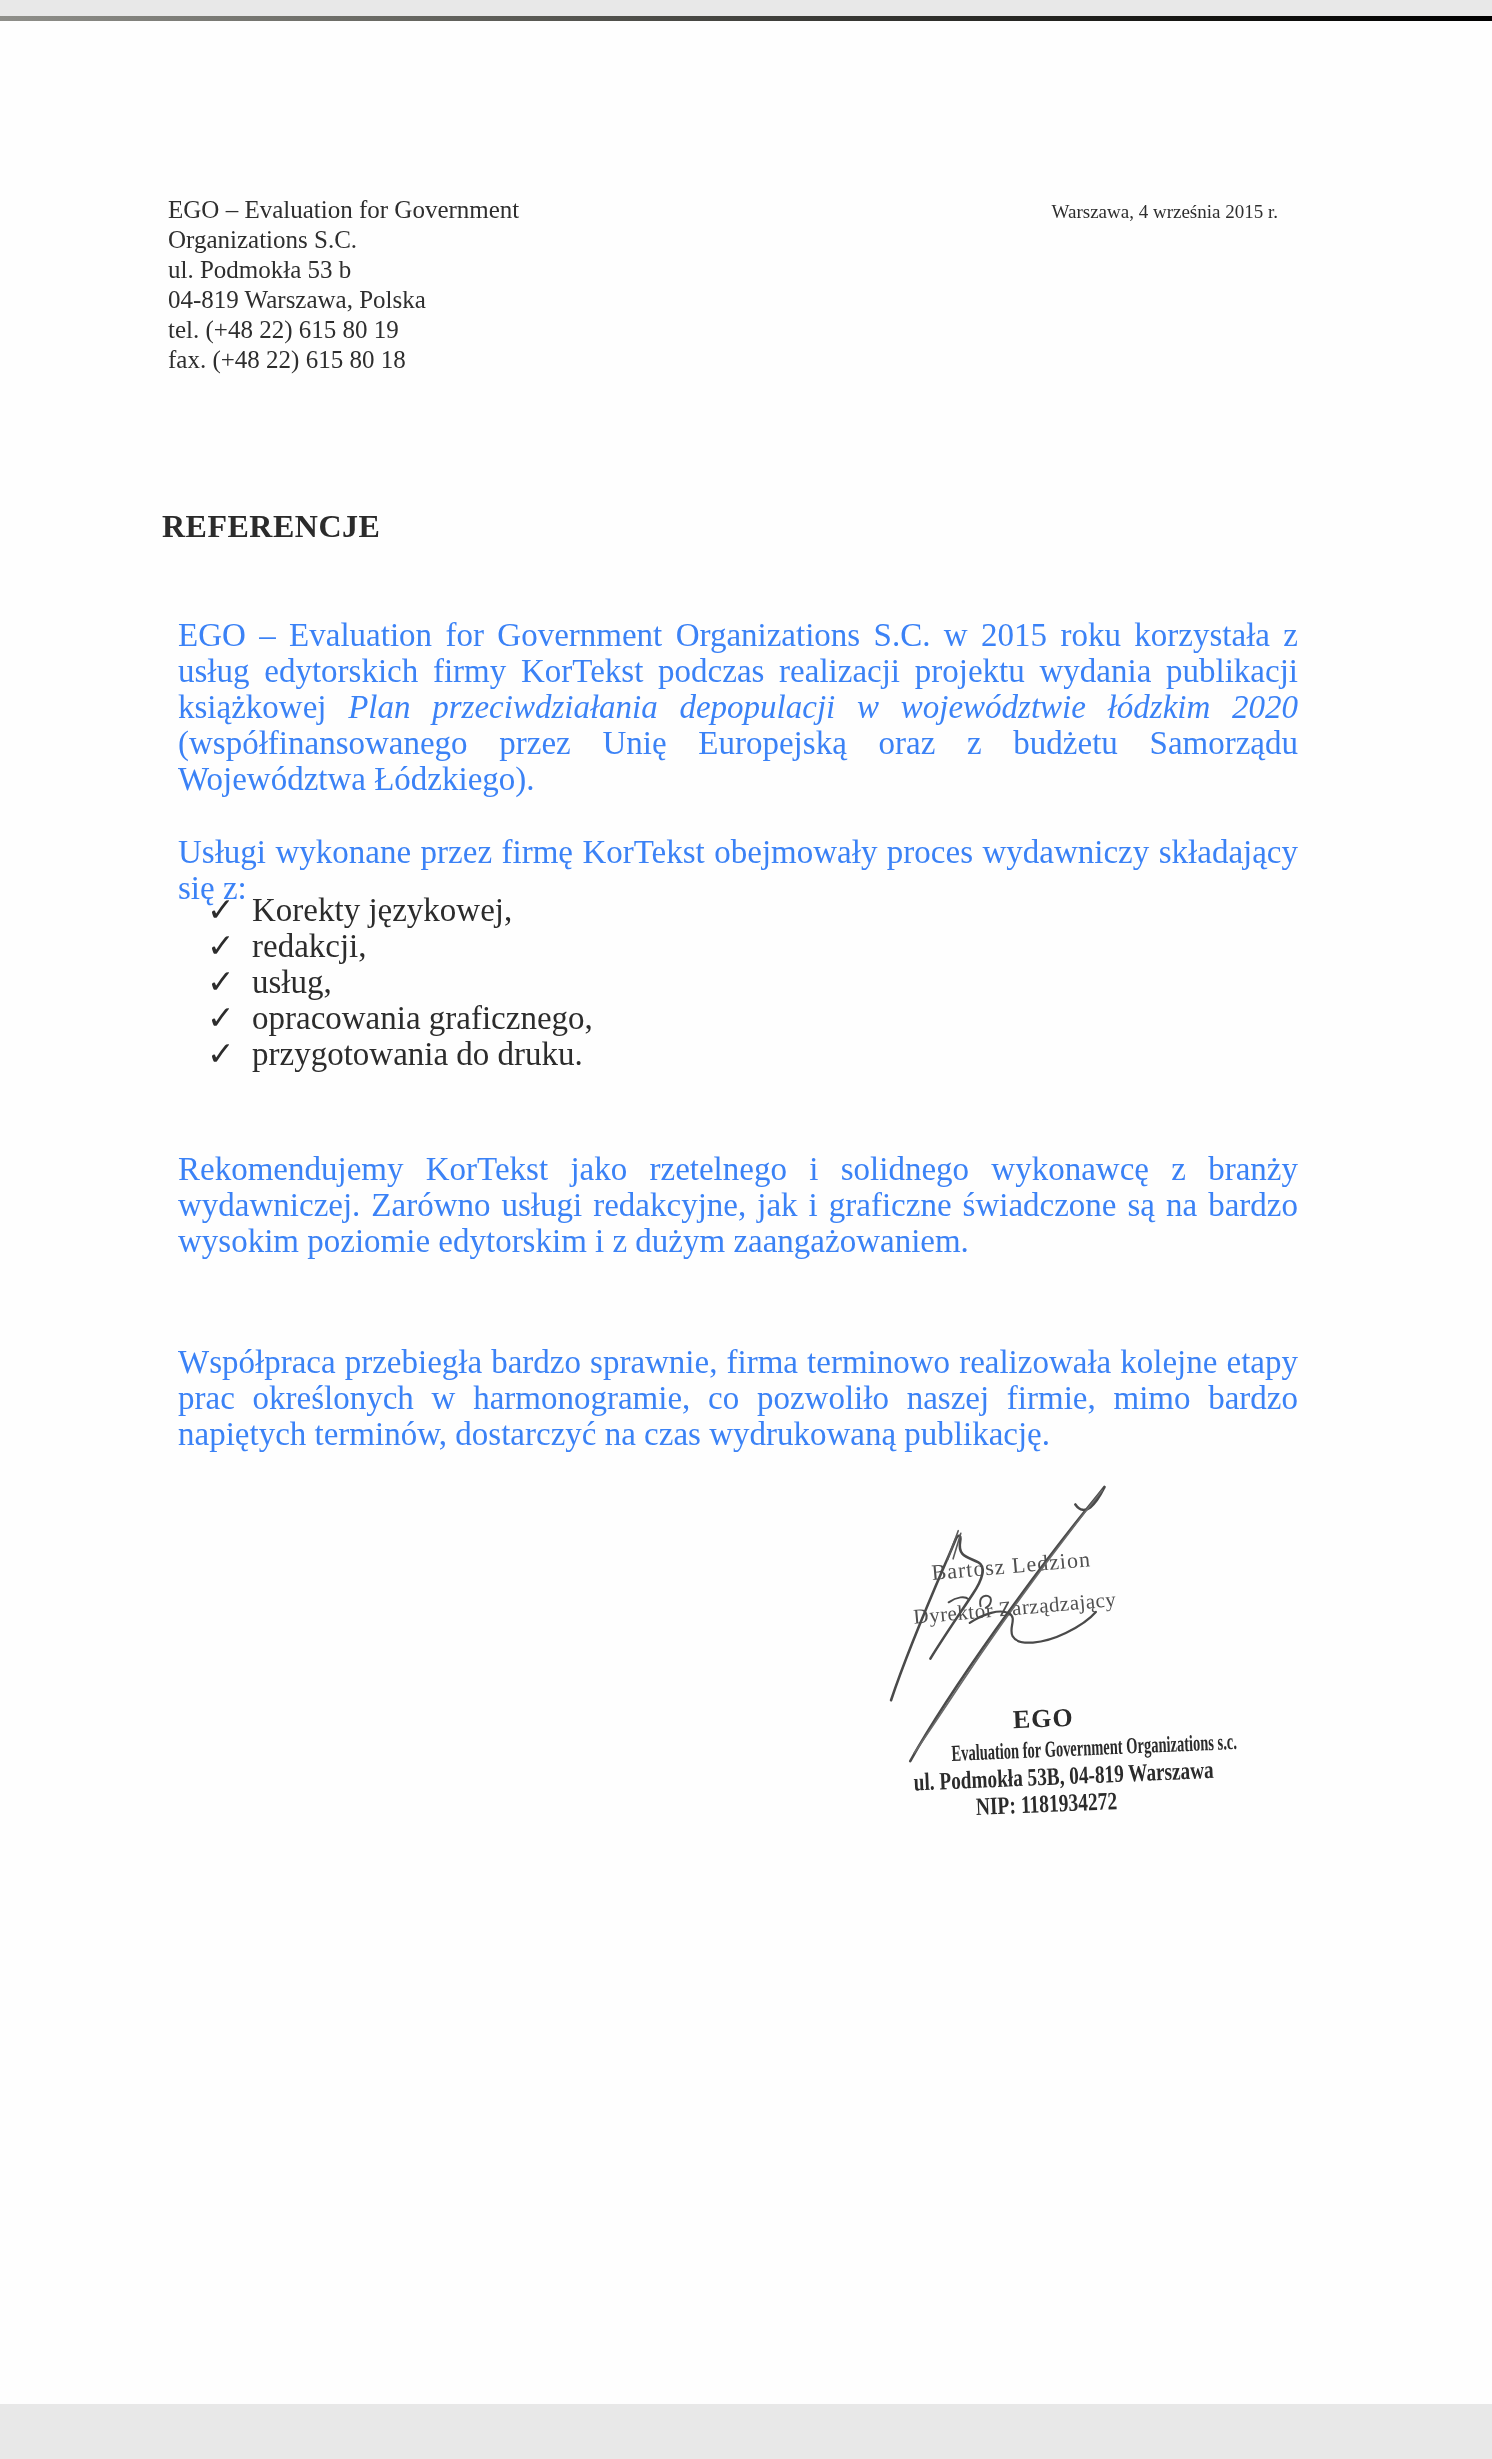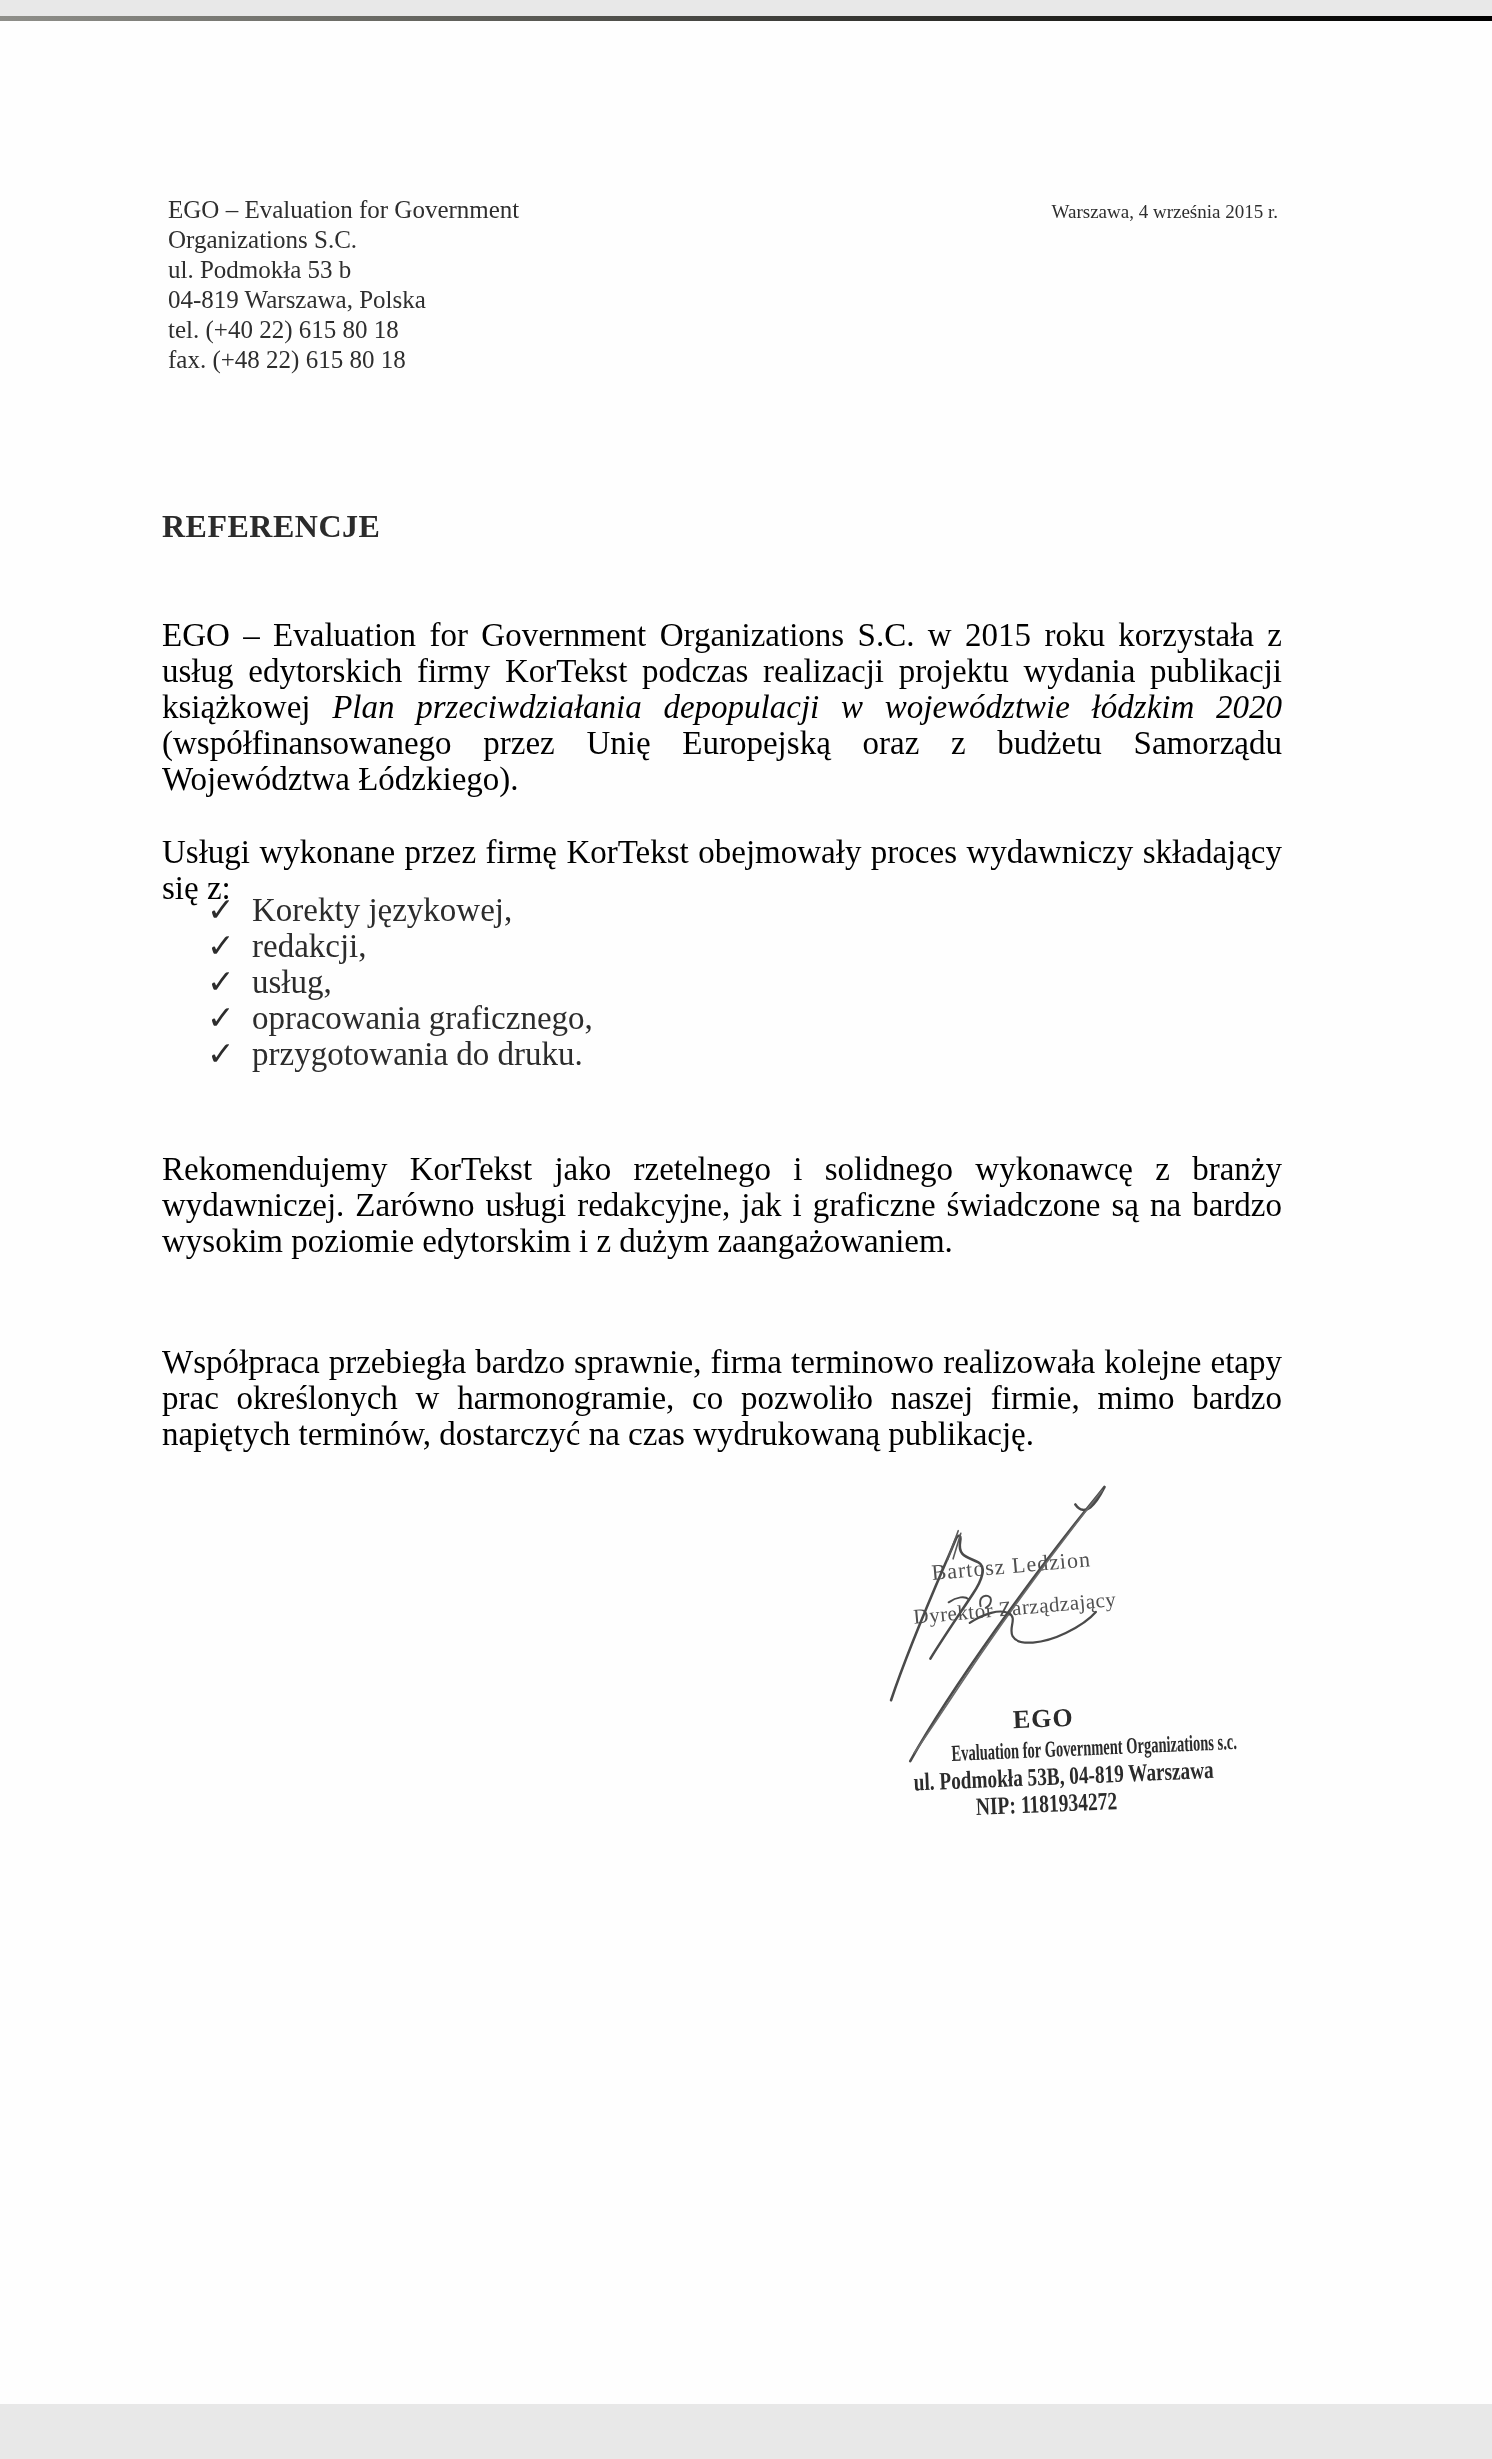--- a/index.html
+++ b/index.html
@@ -24,23 +24,23 @@
   .dateline {
     position: absolute; top: 181px; right: 215px;
     font-size: 19px; line-height: 30px; white-space: nowrap;
   }
   .doc-title {
     position: absolute; left: 162px; top: 492px; width: 1120px;
     font-size: 32px; font-weight: bold;
     letter-spacing: 0.5px; color: #2b2b2b;
   }
   .para {
-    position: absolute; left: 162px; width: 1120px;
+    position: absolute; left: 178px; width: 1120px;
     font-size: 33px; line-height: 36px;
-    text-align: justify; color: #000000;
+    text-align: justify; color: #3b82f6;
   }
   .p1 { top: 601px; }
   .p2 { top: 818px; }
   .p3 { top: 1135px; }
   .p4 { top: 1328px; }
   .para .italic-seg { font-style: italic; }
   .checklist {
     position: absolute; left: 207px; top: 876px;
     font-size: 33px; line-height: 36px; color: #2c2c2c;
   }
@@ -75,21 +75,21 @@
 
 <div class="page">
 
   <div class="scan-edge-top"></div>
 
   <div class="letterhead">
     <div>EGO – Evaluation for Government</div>
     <div>Organizations S.C.</div>
     <div>ul. Podmokła 53 b</div>
     <div>04-819 Warszawa, Polska</div>
-    <div>tel. (+40 22) 615 80 18</div>
+    <div>tel. (+48 22) 615 80 19</div>
     <div>fax. (+48 22) 615 80 18</div>
   </div>
 
   <div class="dateline">Warszawa, 4 września 2015 r.</div>
 
   <div class="doc-title">REFERENCJE</div>
 
   <div class="para p1"><span>EGO – Evaluation for Government Organizations S.C. w 2015 roku korzystała z usług edytorskich firmy KorTekst podczas realizacji projektu wydania publikacji książkowej </span><span class="italic-seg">Plan przeciwdziałania depopulacji w województwie łódzkim 2020</span><span> (współfinansowanego przez Unię Europejską oraz z budżetu Samorządu Województwa Łódzkiego).</span></div>
 
   <div class="para p2">Usługi wykonane przez firmę KorTekst obejmowały proces wydawniczy składający się z:</div>

